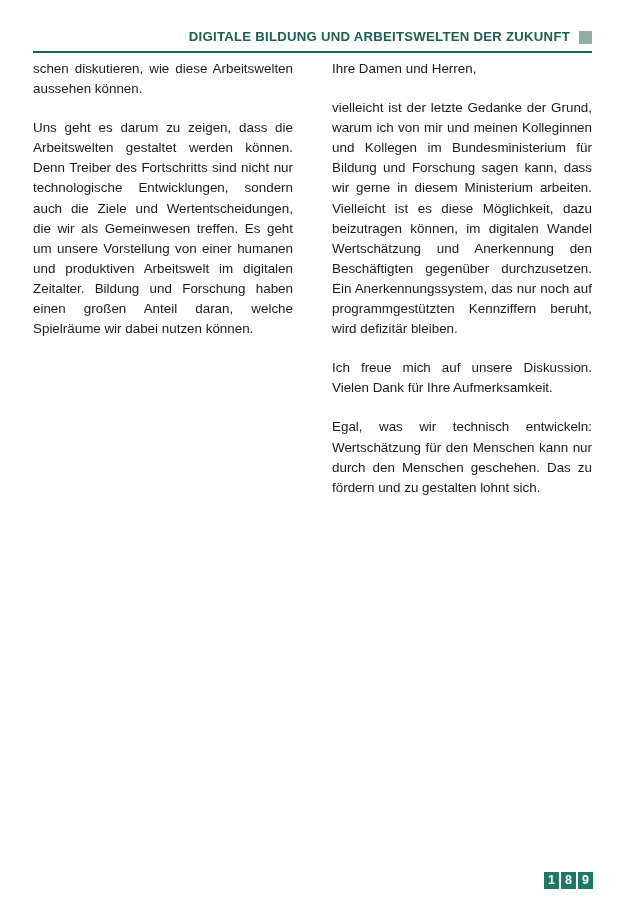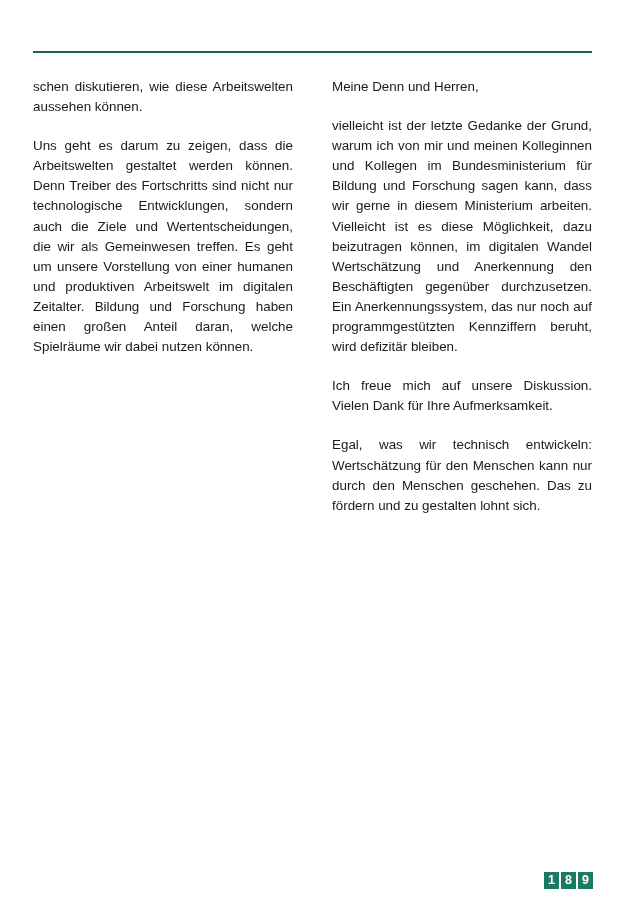--- a/index.html
+++ b/index.html
@@ -64,21 +64,20 @@
   .columns {
     position: absolute;
     left: 33px;
     top: 59px;
     width: 559px;
     display: flex;
     gap: 39px;
   }
   .col {
     width: 260px;
-    margin-top: 18px;
   }
   .col p {
     margin: 0 0 19px 0;
     font-size: 13.4px;
     line-height: 20.1px;
     text-align: justify;
     text-justify: inter-word;
     hyphens: manual;
     color: #1a1a1a;
   }
@@ -105,31 +104,35 @@
     align-items: center;
     justify-content: center;
     line-height: 1;
   }
 </style>
 </head>
 <body>
 
 <div class="page">
 
+  <div class="running-head">
+    <span class="running-head-title">DIGITALE BILDUNG UND ARBEITSWELTEN DER ZUKUNFT</span>
+    <span class="head-square"></span>
+  </div>
   <div class="head-rule"></div>
 
   <div class="columns">
 
     <div class="col">
       <p>schen diskutieren, wie diese Arbeits­welten aussehen können.</p>
       <p>Uns geht es darum zu zeigen, dass die Arbeitswelten gestaltet werden können. Denn Treiber des Fortschritts sind nicht nur technologische Entwicklungen, sondern auch die Ziele und Wertent­scheidungen, die wir als Gemeinwesen treffen. Es geht um unsere Vorstellung von einer humanen und produktiven Ar­beitswelt im digitalen Zeitalter. Bildung und Forschung haben einen großen An­teil daran, welche Spielräume wir dabei nutzen können.</p>
     </div>
 
     <div class="col">
-      <p>Meine Denn und Herren,</p>
+      <p>Ihre Damen und Herren,</p>
       <p>vielleicht ist der letzte Gedanke der Grund, warum ich von mir und meinen Kolleginnen und Kollegen im Bundes­ministerium für Bildung und Forschung sagen kann, dass wir gerne in diesem Ministerium arbeiten. Vielleicht ist es diese Möglichkeit, dazu beizutragen können, im digitalen Wandel Wertschät­zung und Anerkennung den Beschäf­tigten gegenüber durchzusetzen. Ein Anerkennungssystem, das nur noch auf programmgestützten Kennziffern beruht, wird defizitär bleiben.</p>
       <p>Ich freue mich auf unsere Diskussion. Vielen Dank für Ihre Aufmerksamkeit.</p>
       <p>Egal, was wir technisch entwickeln: Wertschätzung für den Menschen kann nur durch den Menschen geschehen. Das zu fördern und zu gestalten lohnt sich.</p>
     </div>
 
   </div>
 
   <div class="folio">
     <span class="folio-digit">1</span>
     <span class="folio-digit">8</span>

